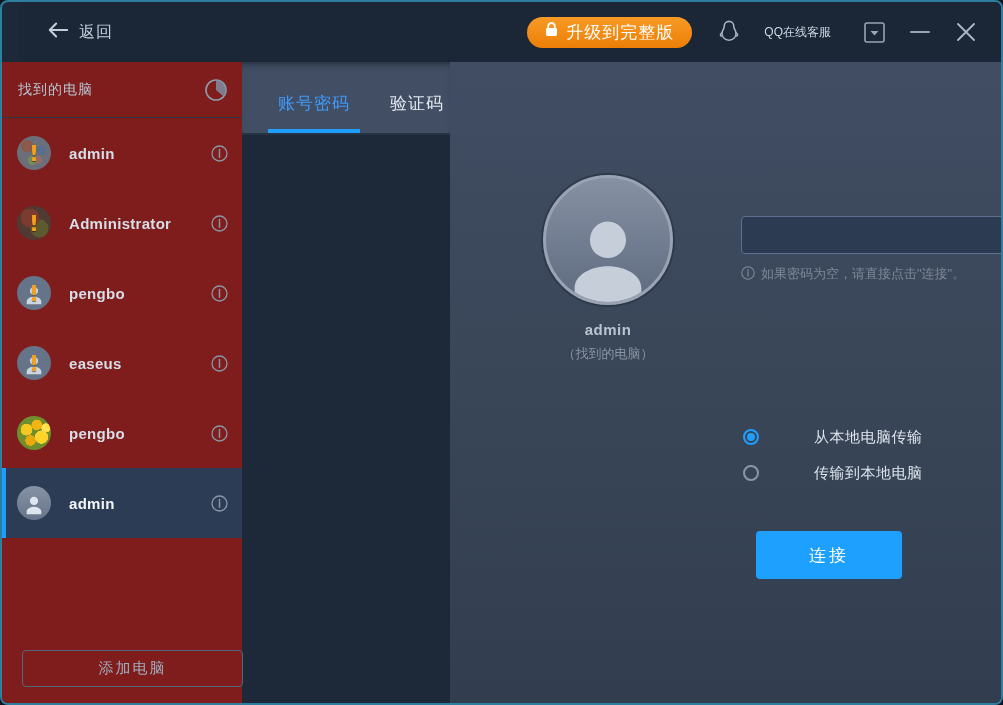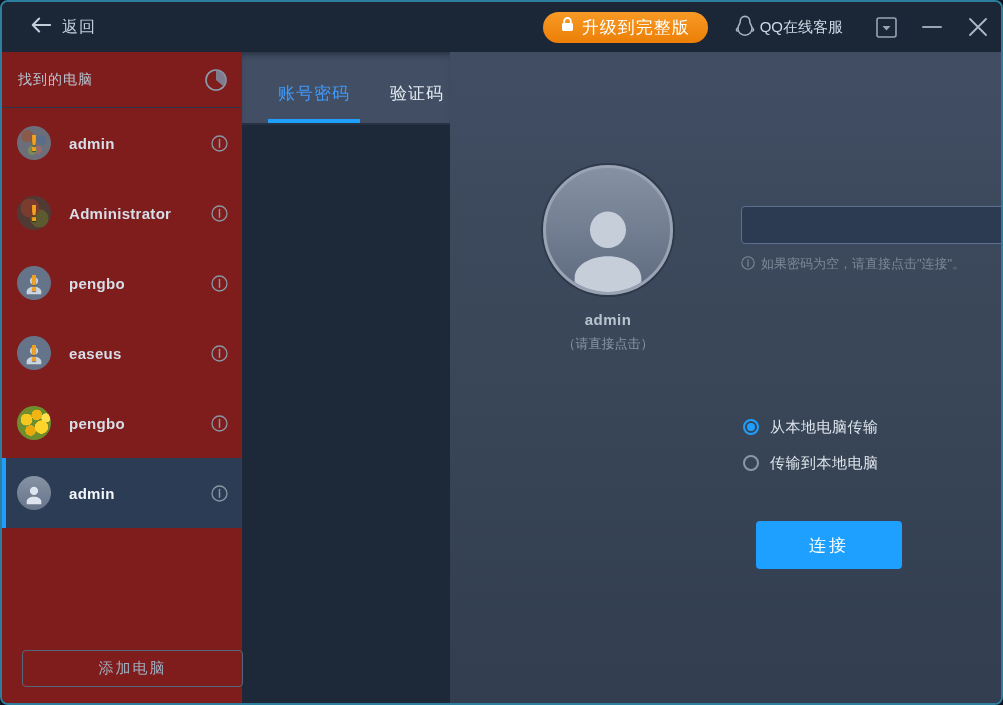--- a/index.html
+++ b/index.html
@@ -7,35 +7,35 @@
   body { font-family:"Liberation Sans","DejaVu Sans",sans-serif; }
 
   .window{
     position:relative; width:1003px; height:705px;
     border:2px solid #2e7f9f; border-radius:8px; overflow:hidden;
     background:#1d2939; display:flex; flex-direction:column;
   }
 
   
   .topbar{
-    height:50px; flex:none; background:#1b2637;
-    display:flex; align-items:center; padding:0 12px 0 28px;
+    height:60px; flex:none; background:#1b2637;
+    display:flex; align-items:center; padding:0 24px 0 28px;margin-left:17px;
   }
   .back-btn{ display:flex; align-items:center; gap:10px; cursor:pointer; color:#c4cedb; }
   .back-btn .lbl{ font-size:16px; letter-spacing:1px; }
   .topbar-right{ margin-left:auto; display:flex; align-items:center; gap:26px; }
   .upgrade-btn{
     display:flex; align-items:center; gap:8px;
     background:linear-gradient(180deg,#f79a26,#ec7f06);
     border:none; border-radius:16px; height:31px; padding:0 18px;
     color:#fff; font-size:17px; cursor:pointer; letter-spacing:1px;
     font-family:inherit;
     text-align:center;
   }
-  .qq-group{ display:flex; align-items:center; gap:4px; color:#cfd9e4; font-size:15px; cursor:pointer;text-align:right; }
+  .qq-group{ display:flex; align-items:center; gap:24px; color:#cfd9e4; font-size:12px; cursor:pointer;text-align:right; }
   .win-ctrl{ display:flex; align-items:center; gap:24px; margin-left:6px; }
   .win-btn{ display:flex; align-items:center; justify-content:center; width:22px; height:22px; cursor:pointer; }
 
   
   .body{ flex:1; display:flex; min-height:0; }
 
   
   .sidebar{ width:240px; flex:none; background:#7f1d1d; position:relative; display:flex; flex-direction:column; }
   .sidebar-header{
     height:56px; flex:none; display:flex; align-items:center;
@@ -136,21 +136,21 @@
   .pwd-field{ position:relative; margin-top:19px; }
   .pwd-input{
     width:350px; height:38px; background:#2c3a52; border:1px solid #5d7090;
     border-radius:4px; color:#e6ecf3; font-size:15px; padding:0 40px 0 12px;
     outline:none; font-family:inherit;
   }
   .eye-btn{ position:absolute; right:12px; top:9px; width:22px; height:20px; cursor:pointer; }
   .pwd-hint{ margin-top:11px; display:flex; align-items:center; gap:6px; color:#7d8896; font-size:13px; }
 
   .radio-group{ position:absolute; left:293px; top:357px; }
-  .radio-row{ display:flex; align-items:center; height:36px; cursor:pointer; }
+  .radio-row{ display:flex; align-items:center; height:36px; cursor:pointer;gap:44px; }
   .radio-dot{
     width:16px; height:16px; border-radius:50%; border:2px solid #8a97a5;
     flex:none; position:relative; background:transparent;
   }
   .radio-row.checked .radio-dot{ border-color:#1e9fff; }
   .radio-row.checked .radio-dot::after{
     content:""; position:absolute; inset:2px; border-radius:50%; background:#1e9fff;
   }
   .radio-label{ margin-left:11px; color:#dde4ec; font-size:15px; letter-spacing:.5px; }
 
@@ -329,21 +329,21 @@
 
       <div class="content">
 
         <div class="remote-block">
           <div class="big-avatar">
             <svg class="sil" viewBox="0 0 24 24">
                 <path d="M12 12.5c2.6 0 4.7-2.1 4.7-4.7S14.6 3 12 3 7.3 5.1 7.3 7.8s2.1 4.7 4.7 4.7zm0 2.2c-4.8 0-8.7 2.5-8.7 5.6V24h17.4v-3.7c0-3.1-3.9-5.6-8.7-5.6z"></path>
               </svg>
           </div>
           <div class="remote-name">admin</div>
-          <div class="remote-sub">（请直接点击）</div>
+          <div class="remote-sub">（找到的电脑）</div>
         </div>
 
         <div class="pwd-form">
           <div class="pwd-field">
             <input class="pwd-input" type="password" value="" style="">
             <span class="eye-btn">
               <svg width="22" height="20" viewBox="0 0 22 16">
                   <path d="M1.5 8C3.8 3.8 7.2 1.8 11 1.8S18.2 3.8 20.5 8c-2.3 4.2-5.7 6.2-9.5 6.2S3.8 12.2 1.5 8z" fill="none" stroke="#9aa7b8" stroke-width="1.5"></path>
                   <circle cx="11" cy="8" r="3" fill="none" stroke="#9aa7b8" stroke-width="1.5"></circle>
                 </svg>

